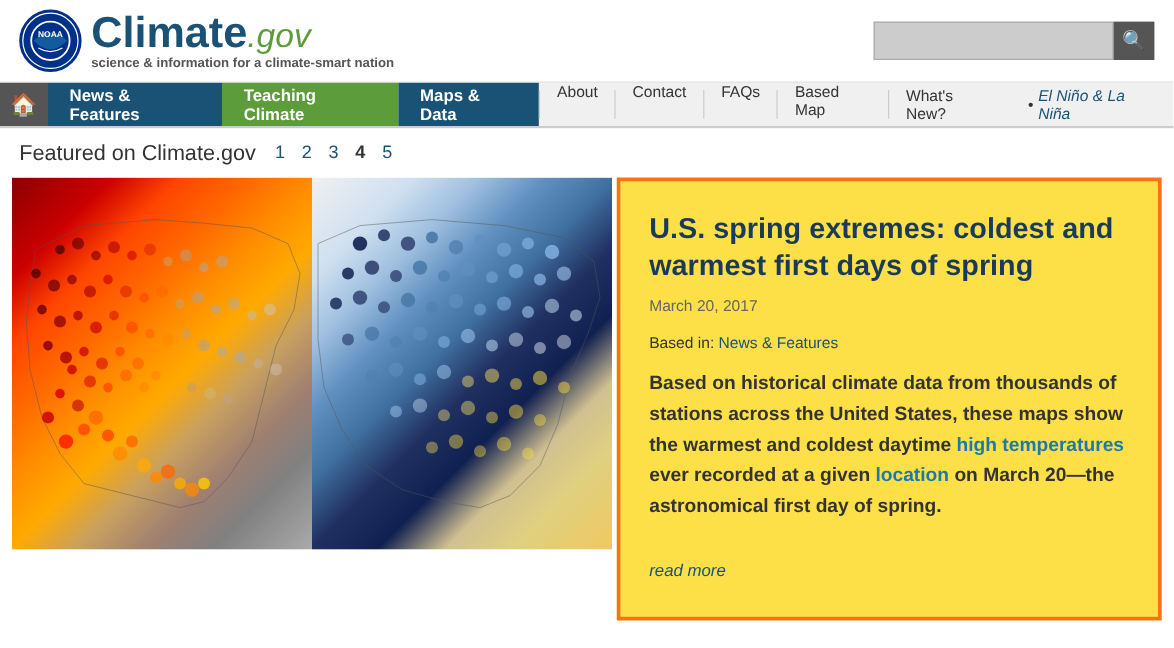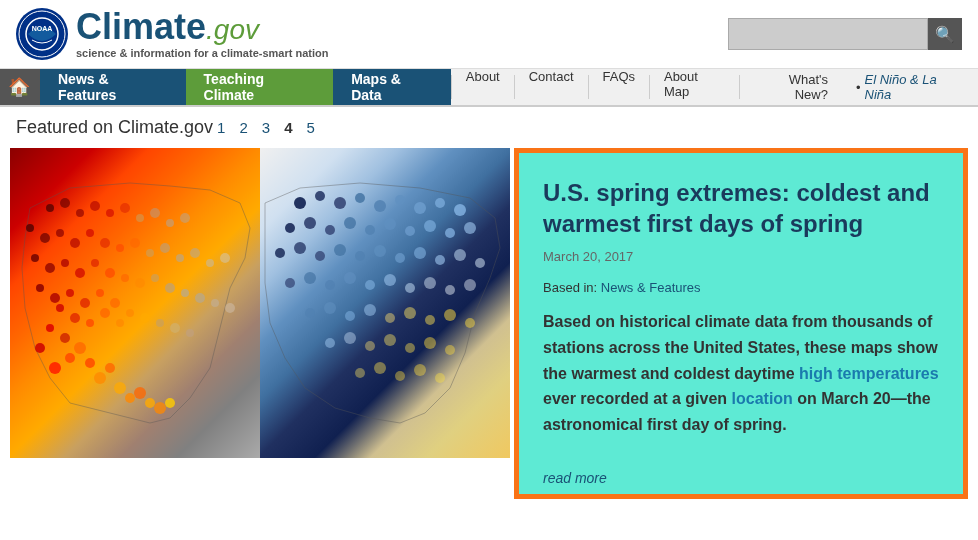--- a/index.html
+++ b/index.html
@@ -125,38 +125,38 @@
       background: #ccc;
       margin: 6px 0;
     }
     .nav-whats-new {
       display: flex;
       align-items: center;
       padding: 0 14px;
       font-size: 13px;
       color: #333;
       cursor: pointer;
-      text-align: right;
     }
     .nav-elnino {
       display: flex;
       align-items: center;
       padding: 0 14px;
       font-size: 13px;
       color: #1a5276;
       cursor: pointer;
       font-style: italic;
     }
     .nav-bullet { margin-right: 4px; color: #333; font-style: normal; }
 
     
     .featured-bar {
       display: flex;
       align-items: flex-end;
       padding: 10px 16px;
+      gap: 12px;
       background: #fff;
     }
     .featured-title {
       font-size: 18px;
       color: #333;
       font-weight: normal;
     }
     .page-nums {
       display: flex;
       gap: 6px;
@@ -213,23 +213,23 @@
     }
     
     .dots-overlay {
       position: absolute;
       inset: 0;
     }
 
     
     .article-card {
       flex: 1;
-      background: #5eead4;
-      border: 5px solid #f97316;
-      padding: 24px 24px 7px 24px;
+      background: #fde047;
+      border: 3px solid #f97316;
+      padding: 24px 24px 29px 24px;
       margin-left: 4px;
     }
     .article-title {
       font-size: 24px;
       color: #1a3a5c;
       font-weight: bold;
       line-height: 1.3;
       margin-bottom: 10px;
     }
     .article-date {
@@ -312,21 +312,21 @@
   <div class="nav-divider"></div>
   <a class="nav-link">
     <span>Contact</span>
   </a>
   <div class="nav-divider"></div>
   <a class="nav-link">
     <span>FAQs</span>
   </a>
   <div class="nav-divider"></div>
   <a class="nav-link">
-    <span>About Map</span>
+    <span>Based Map</span>
   </a>
   <div class="nav-divider"></div>
   <div class="nav-whats-new">
     <span>What's New?</span>
   </div>
   <div class="nav-elnino">
     <span class="nav-bullet">•</span>
     <span>El Niño &amp; La Niña</span>
   </div>
 </div>

